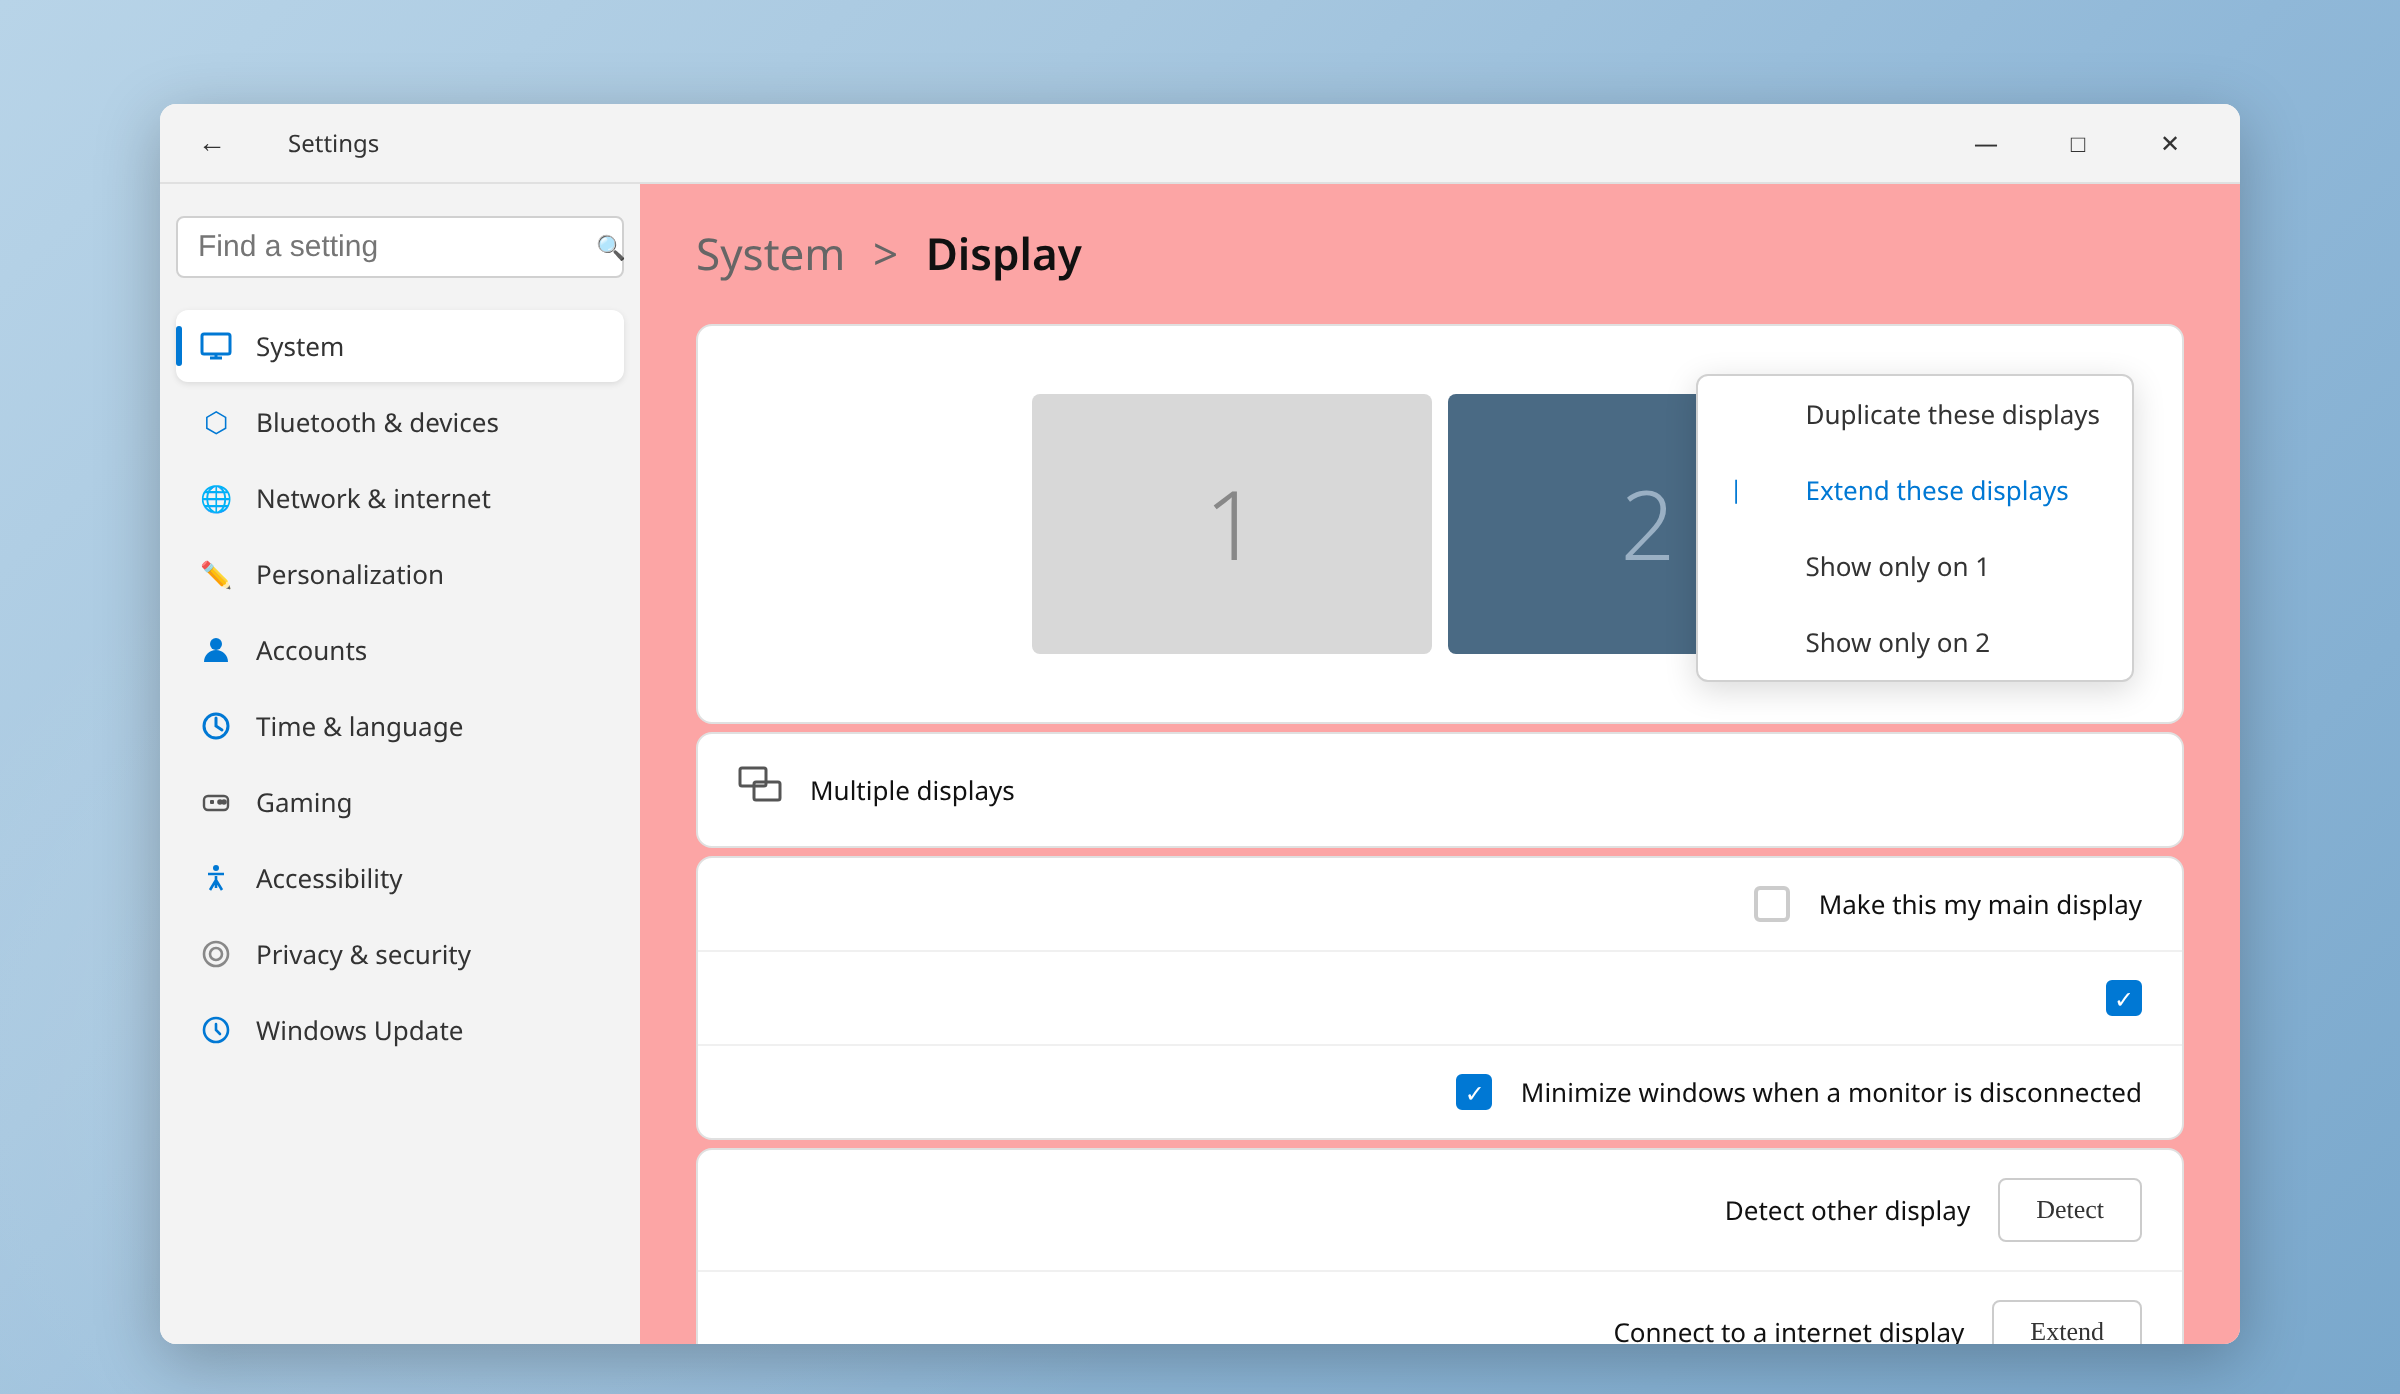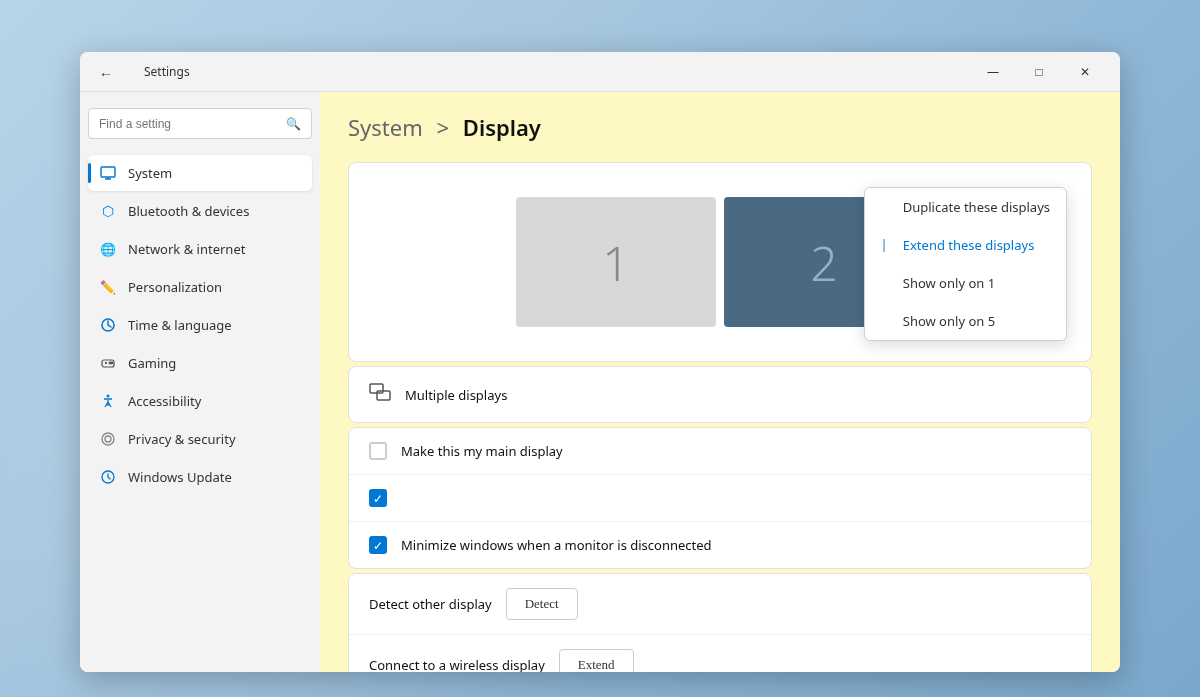--- a/index.html
+++ b/index.html
@@ -101,21 +101,21 @@
       align-items: center;
       background: white;
       border: 1px solid #d0d0d0;
       border-radius: 4px;
       padding: 6px 10px;
       margin-bottom: 16px;
     }
     .search-box input {
       border: none;
       outline: none;
-      font-size: 12px;
+      font-size: 15px;
       flex: 1;
       background: transparent;
       color: #555;
     }
     .search-icon {
       color: #555;
       font-size: 12px;
     }
 
     .nav-item {
@@ -157,21 +157,21 @@
       height: 20px;
       background: #0078d4;
       border-radius: 2px;
     }
 
     
     .main-content {
       flex: 1;
       overflow-y: auto;
       padding: 20px 28px;
-      background: #fef9c3;
+      background: #fca5a5;
     }
 
     .page-header {
       margin-bottom: 20px;
     }
     .breadcrumb {
       font-size: 22px;
       color: #333;
     }
     .breadcrumb .parent {
@@ -249,21 +249,21 @@
       overflow: hidden;
       z-index: 10;
     }
     .dropdown-item {
       padding: 10px 16px;
       font-size: 13px;
       color: #333;
       cursor: pointer;
       display: flex;
       align-items: flex-start;
-      gap: 8px;
+      gap: 24px;
     }
     .dropdown-item.selected {
       color: #0078d4;
     }
     .dropdown-item .check-mark {
       width: 14px;
       color: #0078d4;
       font-size: 12px;
     }
 
@@ -274,20 +274,21 @@
       border-radius: 8px;
       margin-bottom: 4px;
       overflow: hidden;
     }
     .settings-row {
       display: flex;
       align-items: center;
       padding: 14px 20px;
       border-bottom: 1px solid #f0f0f0;
       gap: 14px;
+      justify-content: flex-end;
     }
     .settings-row:last-child { border-bottom: none; }
     .settings-row-icon {
       font-size: 18px;
       color: #555;
       flex-shrink: 0;
     }
     .settings-row-text {
       flex: 1;
     }
@@ -400,20 +401,29 @@
       <div class="nav-item">
         <div class="nav-icon">
           <svg viewBox="0 0 16 16">
               <text x="0" y="13" font-size="13" fill="#e8a000">✏️</text>
             </svg>
         </div>
         <span>Personalization</span>
       </div>
 
 
+      <div class="nav-item">
+        <div class="nav-icon">
+          <svg viewBox="0 0 16 16">
+              <circle cx="8" cy="5" r="3" fill="#0078d4"></circle>
+              <path d="M2 14c0-3.3 2.7-6 6-6s6 2.7 6 6" fill="#0078d4"></path>
+            </svg>
+        </div>
+        <span>Accounts</span>
+      </div>
 
       <div class="nav-item">
         <div class="nav-icon">
           <svg viewBox="0 0 16 16" fill="none" stroke="#0078d4" stroke-width="1.5">
               <circle cx="8" cy="8" r="6"></circle>
               <path d="M8 4v4l3 2" stroke-linecap="round"></path>
             </svg>
         </div>
         <span>Time &amp; language</span>
       </div>
@@ -488,21 +498,21 @@
           <div class="dropdown-item selected">
             <span class="check-mark">|</span>
             <span>Extend these displays</span>
           </div>
           <div class="dropdown-item">
             <span class="check-mark">&nbsp;</span>
             <span>Show only on 1</span>
           </div>
           <div class="dropdown-item">
             <span class="check-mark">&nbsp;</span>
-            <span>Show only on 5</span>
+            <span>Show only on 2</span>
           </div>
         </div>
 
         <button class="identify-btn">Identify</button>
       </div>
 
       <div class="settings-section">
         <div class="settings-row">
           <div class="settings-row-icon">
             <svg width="22" height="22" viewBox="0 0 22 22" fill="none" stroke="#555" stroke-width="1.5">
@@ -531,21 +541,21 @@
       </div>
 
       <div class="settings-section">
         <div class="settings-row">
           <span class="settings-row-title">Detect other display</span>
           <div class="settings-row-action">
             <button class="action-btn">Detect</button>
           </div>
         </div>
         <div class="settings-row">
-          <span class="settings-row-title">Connect to a wireless display</span>
+          <span class="settings-row-title">Connect to a internet display</span>
           <div class="settings-row-action">
             <button class="action-btn">Extend</button>
           </div>
         </div>
       </div>
     </div>
   </div>
 </div>
 
 </body></html>

